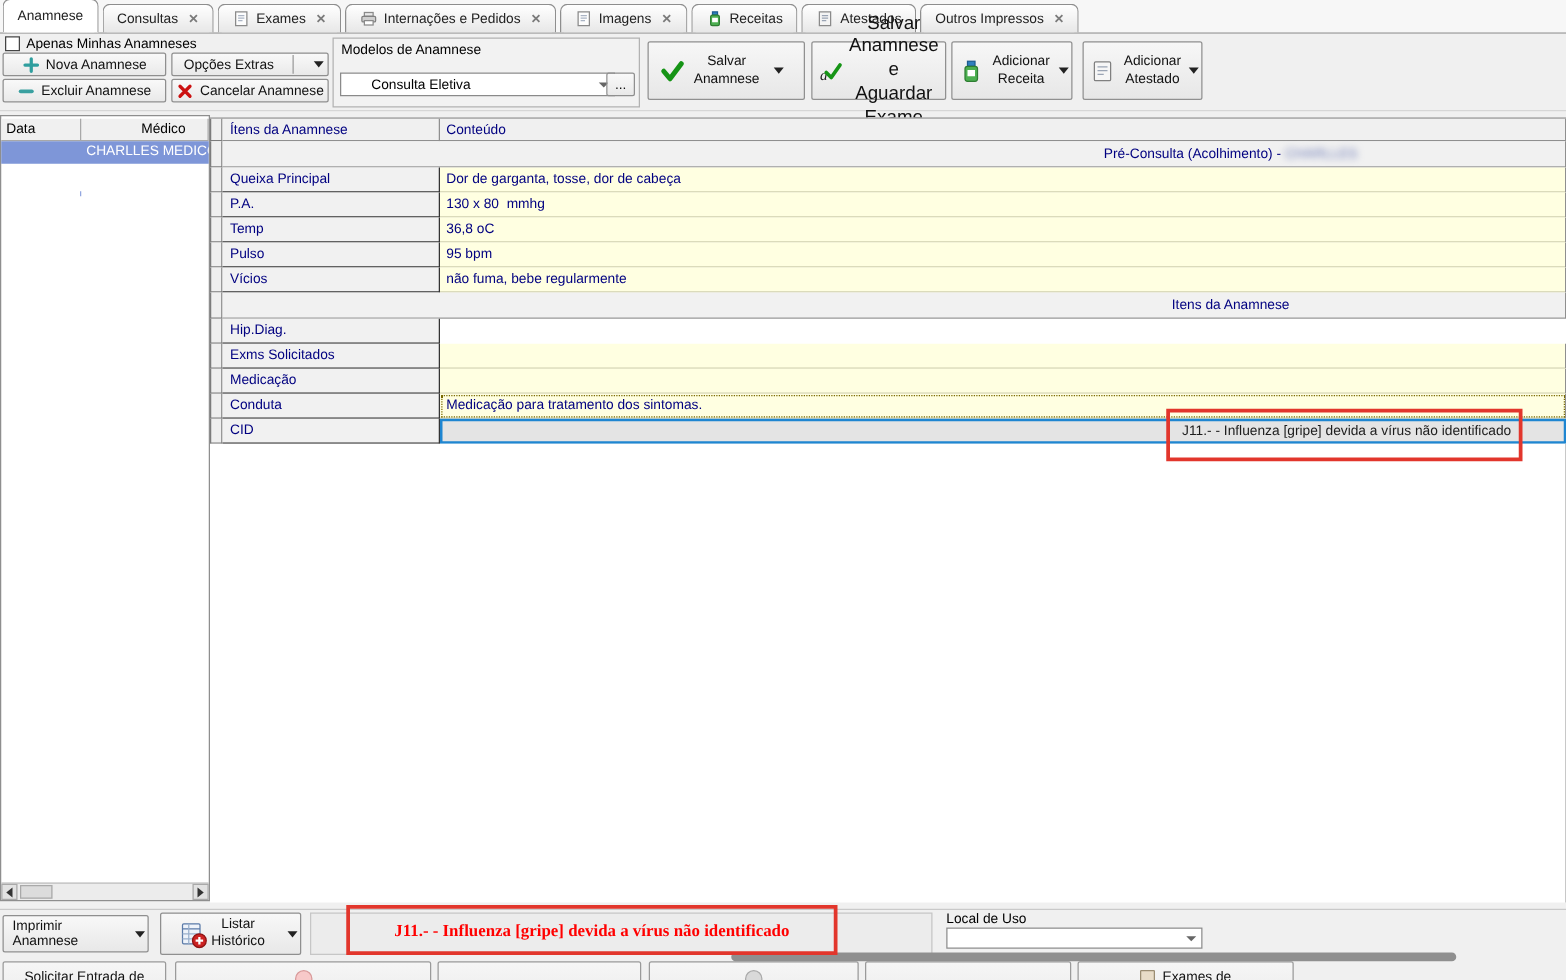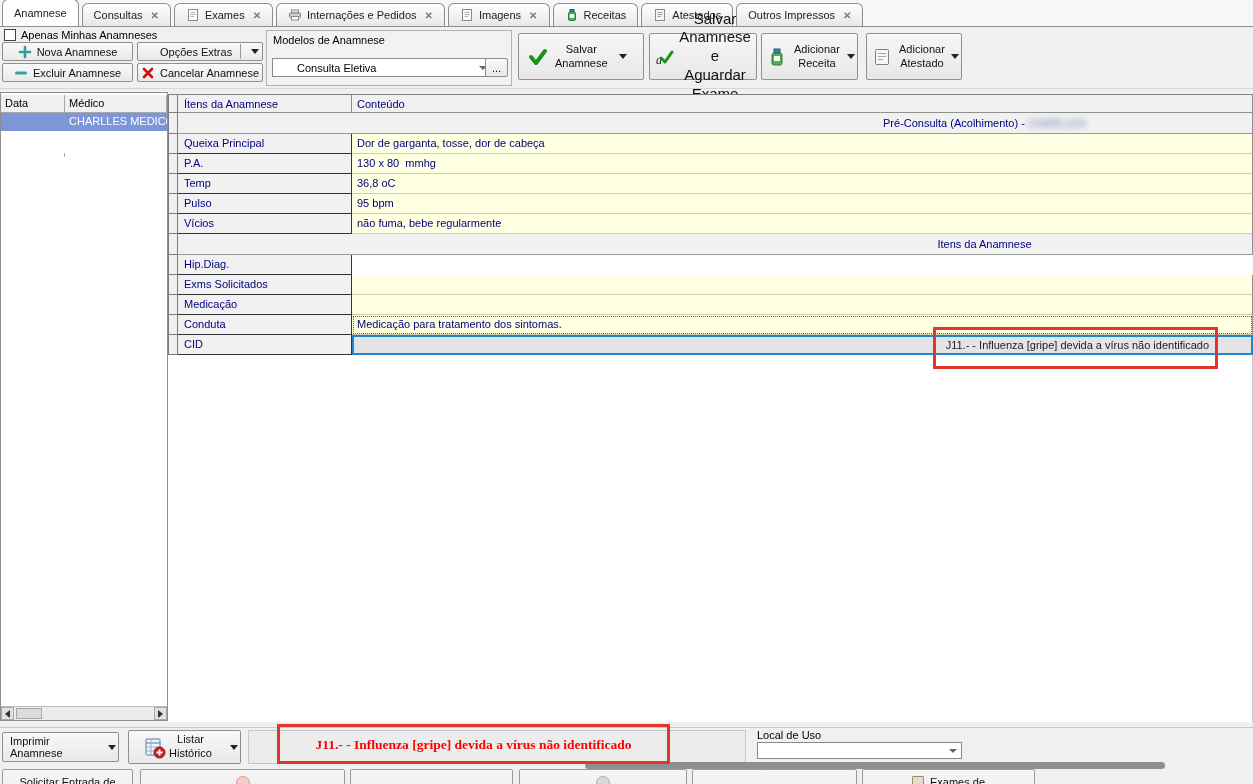--- a/index.html
+++ b/index.html
@@ -52,21 +52,21 @@
   .bigbtn {
     position:absolute; top:6px; height:47px;
     background:linear-gradient(#f7f7f7,#e7e7e7); border:1px solid #909090; border-radius:2px;
     display:flex; align-items:stretch;
   }
   .bigbtn .main { display:flex; align-items:center; gap:7px; padding:0 9px; }
   .bigbtn .lbl { text-align:center; line-height:1.25; color:#111; }
   .bicon { width:20px; height:20px; display:inline-block; flex:0 0 auto; }
   
   .leftpanel { position:absolute; left:0; top:92px; width:168px; height:629px; background:#fff; border:1px solid #8e8e8e; }
-  .lheader { display:flex; height:18px; background:#f0f0f0; border-bottom:1px solid #a8a8a8; margin-top:2px; }
+  .lheader { display:flex; height:18px; background:#f0f0f0; border-bottom:1px solid #a8a8a8; margin-top:2px;gap:44px; }
   .lh { padding:2px 4px; border-right:1px solid #a8a8a8; color:#000; }
   .lh.c1 { width:64px; } .lh.c2 { flex:1; }
   .lrow { display:flex; height:18px; background:#7e96d8; color:#fff; }
   .lc { padding:2px 4px; white-space:nowrap; overflow:hidden; }
   .lc.c1 { width:64px; border-right:1px solid #93a7e0;margin-top:40px; } .lc.c2 { flex:1; }
   .hscroll { position:absolute; left:0; bottom:0; width:166px; height:14px; background:#ececec; border-top:1px solid #bdbdbd; display:flex; align-items:center; }
   .sbtn { width:13px; height:13px; background:#e2e2e2; border:1px solid #a9a9a9; display:flex; align-items:center; justify-content:center; }
   .tri-left { width:0; height:0; border-top:4px solid transparent; border-bottom:4px solid transparent; border-right:5px solid #333; }
   .tri-right { width:0; height:0; border-top:4px solid transparent; border-bottom:4px solid transparent; border-left:5px solid #333; }
   .sthumb { width:26px; height:11px; background:#dcdcdc; border:1px solid #a9a9a9; margin-left:2px; }
@@ -187,21 +187,21 @@
 
     <div class="btn" style="left:2px; top:15px; width:131px;">
       <span class="sicon">
         <svg viewBox="0 0 14 14" width="14" height="14">
             <path d="M7 2 v10 M2 7 h10" stroke="#2f9e9e" stroke-width="2.6" stroke-linecap="round"></path>
           </svg>
       </span>
       <span>Nova Anamnese</span>
     </div>
 
-    <div class="btn" style="left:137px; top:15px; width:126px; justify-content:space-between; padding-left:22px;">
+    <div class="btn" style="left:137px; top:15px; width:126px; justify-content:space-between; padding-left:9px;">
       <span>Opções Extras</span>
       <span class="divider"></span>
       <span class="arrowseg">
           <span class="tri-down"></span>
         </span>
     </div>
 
     <div class="btn" style="left:2px; top:36px; width:131px;">
       <span class="sicon">
         <svg viewBox="0 0 14 14" width="14" height="14">

